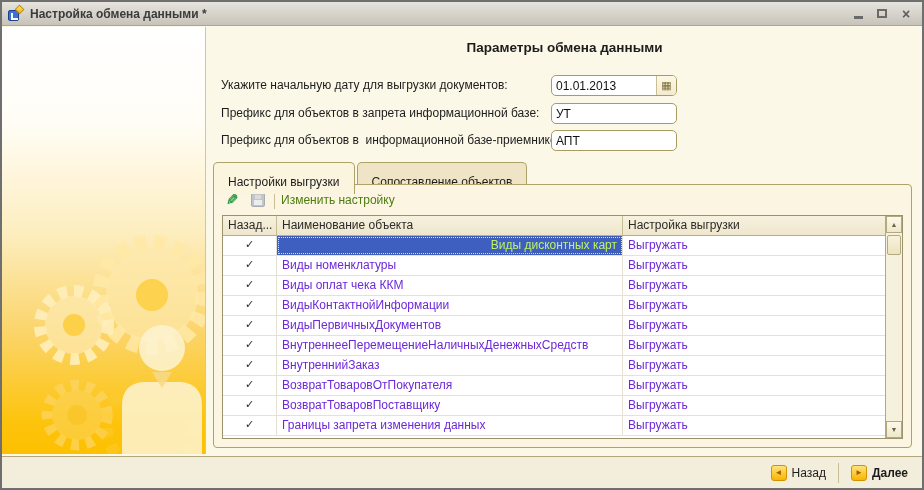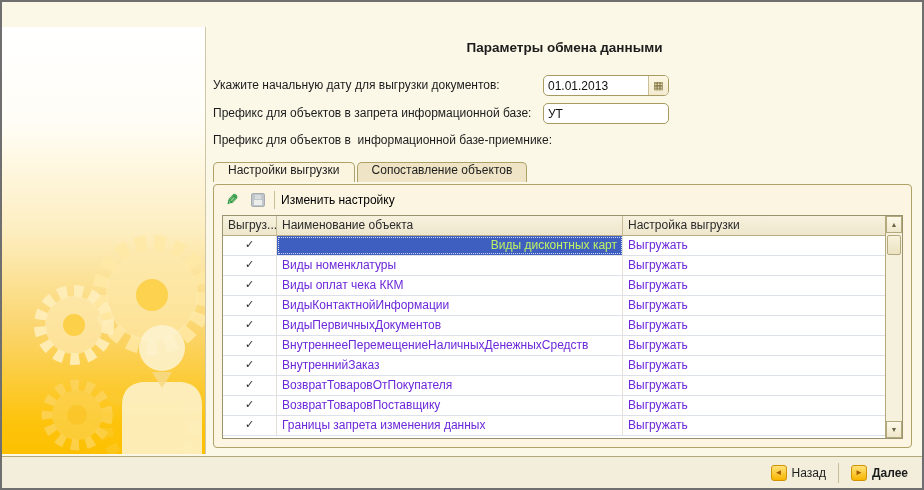--- a/index.html
+++ b/index.html
@@ -20,40 +20,40 @@
   .glyph-close{ font-size:14px; font-weight:bold; line-height:1; color:#5d5d5d; }
 
   
   .sidebar{ position:absolute; top:25px; left:0; width:204px; bottom:34px; background:linear-gradient(180deg,#ffffff 0%,#fffdf6 22%,#fdeec0 48%,#fbd468 72%,#fdc40e 92%,#fdc000 100%); overflow:hidden; border-right:1px solid #cfc6a8; }
   .sidebar svg{ position:absolute; bottom:-6px; left:0; }
 
   
   .content{ position:absolute; top:25px; left:205px; right:0; bottom:34px; background:#FCF8E8; }
   .page-title{ position:absolute; top:13px; left:0; right:0; text-align:center; font-size:13.5px; font-weight:bold; color:#1c1c1c; }
 
-  .form-row{ position:absolute; left:6px; right:10px; height:22px; }
+  .form-row{ position:absolute; left:14px; right:10px; height:22px; }
   .form-row .lbl{ position:absolute; left:0; top:3px; font-size:12px; color:#1c1c1c; white-space:pre; }
   .field{ position:absolute; left:330px; top:0; width:126px; height:21px; background:#fff; border:1px solid #A89B62; border-radius:5px; display:flex; align-items:center; overflow:hidden;gap:20px; }
   .field input{ border:none; outline:none; flex:1; min-width:0; height:100%; padding:0 4px; font-size:12px; font-family:"Liberation Sans",sans-serif; background:transparent; color:#111; }
   .cal-btn{ width:20px; height:100%; border-left:1px solid #C9BE96; background:linear-gradient(#fdf8e4,#f3ead0); display:flex; align-items:center; justify-content:center; font-size:11px; color:#7a6c35; cursor:pointer; }
 
   
   .tabs{ position:absolute; top:134px; left:6px; display:flex; gap:2px; }
-  .tab{ font-size:12px; color:#1c1c1c; padding:0 14px 3px; border:1px solid #AFA269; border-bottom:none; border-radius:5px 5px 0 0; background:#EFE5C6; cursor:pointer; position:relative; top:1px; }
+  .tab{ font-size:12px; color:#1c1c1c; padding:12px 14px 3px; border:1px solid #AFA269; border-bottom:none; border-radius:5px 5px 0 0; background:#EFE5C6; cursor:pointer; position:relative; top:1px; }
   .tab.active{ background:#FBF4DF; z-index:2; padding-bottom:5px; }
 
   .panel{ position:absolute; top:157px; left:6px; right:10px; bottom:6px; border:1px solid #AFA269; border-radius:4px; background:#FBF5E2; }
   .toolbar{ position:absolute; top:4px; left:8px; height:22px; display:flex; align-items:center; gap:6px; }
   .tool-btn{ width:20px; height:20px; display:flex; align-items:center; justify-content:center; cursor:pointer; border-radius:3px; }
   .pencil{ font-size:15px; color:#1f9e3a; transform:scaleX(-1); text-shadow:0 0 1px #0c6e22; }
   .disk{ width:14px; height:14px; background:#aeb7c2; border:1px solid #8b95a1; border-radius:2px; position:relative; opacity:.75; }
   .disk::before{ content:""; position:absolute; top:1px; left:3px; right:3px; height:4px; background:#cfd6dd; }
   .disk::after{ content:""; position:absolute; bottom:1px; left:2px; right:2px; height:5px; background:#e8ecef; }
   .tb-sep{ width:1px; height:18px; background:#C9BE96; }
-  .tb-label{ font-size:12px; color:#000000; }
+  .tb-label{ font-size:12px; color:#4d7c0f; }
 
   
   .table-wrap{ position:absolute; top:30px; left:8px; right:8px; bottom:8px; border:1px solid #9b9270; background:#fff; }
   .scrollbar{ position:absolute; top:0; right:0; bottom:0; width:17px; background:#F6F1DD; border-left:1px solid #B3A97D; }
   .sb-btn{ position:absolute; left:0; right:0; height:17px; background:linear-gradient(#fdf9e9,#efe7cb); border:1px solid #B3A97D; display:flex; align-items:center; justify-content:center; font-size:7px; color:#6b6243; cursor:pointer; }
   .sb-up{ top:0; } .sb-down{ bottom:0; }
   .sb-thumb{ position:absolute; left:1px; right:1px; top:19px; height:20px; background:linear-gradient(#f8f2dc,#ece2c2); border:1px solid #B3A97D; border-radius:2px; cursor:pointer; }
 
   .thead{ position:absolute; top:0; left:0; right:17px; height:20px; display:flex; background:linear-gradient(#f7f2de,#eee6cc); border-bottom:1px solid #B7AD85; }
   .th{ font-size:12px; color:#2b2b2b; padding:2px 5px; border-right:1px solid #C6BC97; white-space:nowrap; overflow:hidden; }
@@ -71,20 +71,38 @@
   .nav-btn{ display:flex; align-items:center; gap:5px; font-size:12px; color:#1c1c1c; cursor:pointer; padding:2px 4px; }
   .nav-ico{ width:16px; height:16px; border:1px solid #cf9400; border-radius:3px; background:linear-gradient(#ffe27a,#f7b500); display:flex; align-items:center; justify-content:center; font-size:8px; color:#a35c00; }
   .nav-next-label{ font-weight:bold; }
   .footer-sep{ width:1px; height:20px; background:#C9BE98; }
 </style>
 </head>
 <body>
 
 <div class="window">
 
+  <div class="titlebar">
+    <span class="app-icon">
+        <span class="doc"></span>
+        <span class="star"></span>
+      </span>
+    <span class="title-text">Настройка обмена данными *</span>
+    <span class="win-controls">
+      <span class="win-btn">
+          <span class="glyph-min"></span>
+        </span>
+      <span class="win-btn">
+          <span class="glyph-max"></span>
+        </span>
+      <span class="win-btn">
+          <span class="glyph-close">×</span>
+        </span>
+    </span>
+  </div>
 
   <div class="sidebar">
     <svg width="204" height="240" viewBox="0 0 204 240">
       <g>
         <circle cx="150" cy="75" r="52" fill="none" stroke="#ffe9a6" stroke-width="16" stroke-dasharray="11 8" opacity="0.85"></circle>
         <circle cx="150" cy="75" r="46" fill="#fde9ad" opacity="0.65"></circle>
         <circle cx="150" cy="75" r="16" fill="#fccf45" opacity="0.9"></circle>
         <circle cx="72" cy="105" r="34" fill="none" stroke="#ffeebb" stroke-width="12" stroke-dasharray="9 7" opacity="0.9"></circle>
         <circle cx="72" cy="105" r="29" fill="#fdeab2" opacity="0.7"></circle>
         <circle cx="72" cy="105" r="11" fill="#fccf45" opacity="0.95"></circle>
@@ -114,20 +132,23 @@
 
     <div class="form-row" style="top:76px;">
       <span class="lbl">Префикс для объектов в запрета информационной базе:</span>
       <span class="field">
         <input value="УТ" style="">
       </span>
     </div>
 
     <div class="form-row" style="top:103px;">
       <span class="lbl">Префикс для объектов в  информационной базе-приемнике:</span>
+      <span class="field">
+        <input value="АПТ" style="">
+      </span>
     </div>
 
     <div class="tabs">
       <span class="tab active">Настройки выгрузки</span>
       <span class="tab">Сопоставление объектов</span>
     </div>
 
     <div class="panel">
       <div class="toolbar">
         <span class="tool-btn">
@@ -135,21 +156,21 @@
           </span>
         <span class="tool-btn">
             <span class="disk"></span>
           </span>
         <span class="tb-sep"></span>
         <span class="tb-label">Изменить настройку</span>
       </div>
 
       <div class="table-wrap">
         <div class="thead">
-          <span class="th col-check">Выгруз...</span>
+          <span class="th col-check">Назад...</span>
           <span class="th col-name">Наименование объекта</span>
           <span class="th col-setting" style="border-right:none;">Настройка выгрузки</span>
         </div>
         <div class="tbody">
             <div class="tr">
     <span class="td col-check">✓</span>
     <span class="td col-name selected">Виды дисконтных карт</span>
     <span class="td col-setting" style="border-right:none;">Выгружать</span>
   </div>
             <div class="tr">

